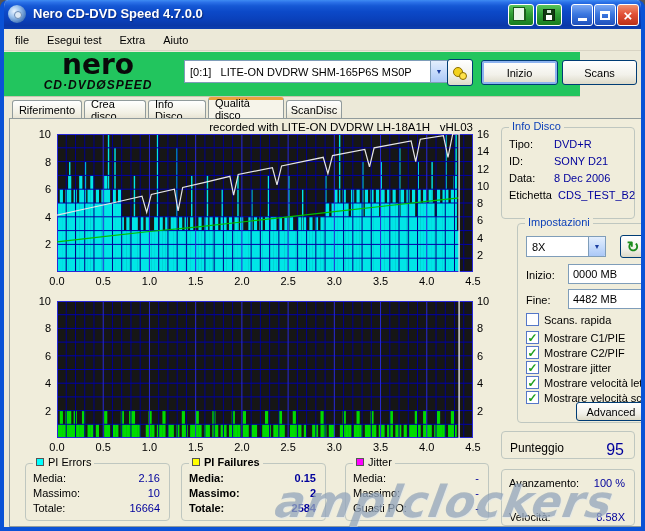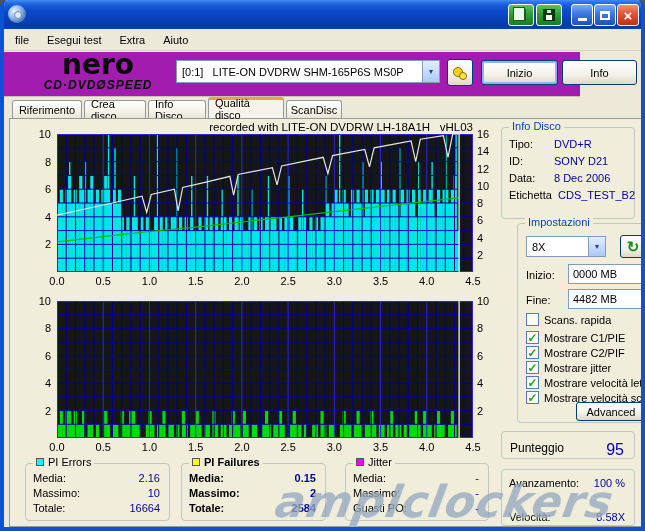--- a/index.html
+++ b/index.html
@@ -26,30 +26,30 @@
   .icon-floppy{width:12px;height:12px;background:#123A12;position:relative;border:1px solid #0B2B0B;}
   .icon-floppy:before{content:"";position:absolute;left:2px;top:5px;width:6px;height:5px;background:#fff;}
   .icon-floppy:after{content:"";position:absolute;left:3px;top:0px;width:4px;height:3px;background:#CFE8CF;}
   .icon-min{width:9px;height:3px;background:#fff;margin-top:9px;}
   .icon-max{width:10px;height:9px;border:2px solid #fff;border-top-width:3px;}
   
   .menubar{position:absolute;left:0;top:29px;width:637px;height:22px;background:#ECE9D8;
      border-bottom:1px solid #D8D4C4;display:flex;align-items:center;padding-left:2px;}
   .menu-item{padding:2px 9px;color:#000;}
   
-  .toolbar{position:absolute;left:0;top:52px;width:576px;height:45px;background:#a21caf;border-bottom:1px solid #C9C4B0;}
+  .toolbar{position:absolute;left:0;top:52px;width:576px;height:45px;background:#22c55e;border-bottom:1px solid #C9C4B0;}
   .logo{position:absolute;left:20px;top:0px;width:148px;text-align:center;color:#0A0A0A;}
   .logo-top{font-size:28px;font-weight:900;letter-spacing:0px;line-height:26px;font-family:"DejaVu Sans",sans-serif;}
   .logo-bottom{font-size:12px;font-weight:900;font-style:italic;letter-spacing:1px;}
   .combo{position:absolute;background:#fff;border:1px solid #7F9DB9;display:flex;align-items:center;}
   .combo .combo-text{flex:1;padding-left:5px;white-space:pre;overflow:hidden;}
   .combo .combo-arrow{width:17px;height:100%;border-left:1px solid #7F9DB9;border-radius:0 1px 1px 0;
      background:linear-gradient(180deg,#E3EEFD 0%,#C7DCFB 50%,#ABC8F7 100%);
      display:flex;align-items:center;justify-content:center;color:#1C3FA0;font-size:7px;}
-  .drive-combo{left:172px;top:8px;width:264px;height:23px;}
+  .drive-combo{left:180px;top:8px;width:264px;height:23px;}
   .xpbtn{position:absolute;border:1px solid #003C74;border-radius:3px;
      background:linear-gradient(180deg,#FFFFFF 0%,#F2F1EA 60%,#DDDAC8 100%);
      display:flex;align-items:center;justify-content:center;color:#000;}
   .xpbtn.default{box-shadow:inset 0 0 0 2px #8DB3F0;}
   .eject-btn{left:443px;top:7px;width:26px;height:27px;}
   .start-btn{left:477px;top:8px;width:77px;height:25px;}
   .exit-btn{left:558px;top:8px;width:75px;height:25px;}
   
   .tabs{position:absolute;left:0;top:97px;width:637px;height:21px;}
   .tab{position:absolute;top:3px;height:18px;border:1px solid #919B9C;border-bottom:none;border-radius:3px 3px 0 0;
@@ -87,20 +87,21 @@
   .score-label{font-size:12px;color:#000;}
   .score-value{font-size:16px;color:#00009C;font-weight:normal;}
 </style>
 </head>
 <body>
 
 <div class="win">
 
   <div class="titlebar">
     <div class="app-icon"></div>
+    <div class="title-text">Nero CD-DVD Speed 4.7.0.0</div>
     <div class="tbtn green" style="left:508px;">
         <span class="icon-copy"></span>
       </div>
     <div class="tbtn green" style="left:536px;">
         <span class="icon-floppy"></span>
       </div>
     <div class="tbtn blue" style="left:571px;">
         <span class="icon-min"></span>
       </div>
     <div class="tbtn blue" style="left:594px;">
@@ -127,21 +128,21 @@
       <span class="combo-text">[0:1]   LITE-ON DVDRW SHM-165P6S MS0P</span>
       <span class="combo-arrow">▼</span>
     </div>
     <div class="xpbtn eject-btn">
       <span class="eject-icon">
           <span class="c1"></span>
           <span class="c2"></span>
         </span>
     </div>
     <div class="xpbtn default start-btn">Inizio</div>
-    <div class="xpbtn exit-btn">Info</div>
+    <div class="xpbtn exit-btn">Scans</div>
   </div>
 
   <div class="tabs">
     <div class="tab" style="left:8px;width:70px;">Riferimento</div>
     <div class="tab" style="left:80px;width:62px;">Crea disco</div>
     <div class="tab" style="left:144px;width:58px;">Info Disco</div>
     <div class="tab active" style="left:204px;width:76px;">Qualità disco</div>
     <div class="tab" style="left:282px;width:56px;">ScanDisc</div>
   </div>
 

